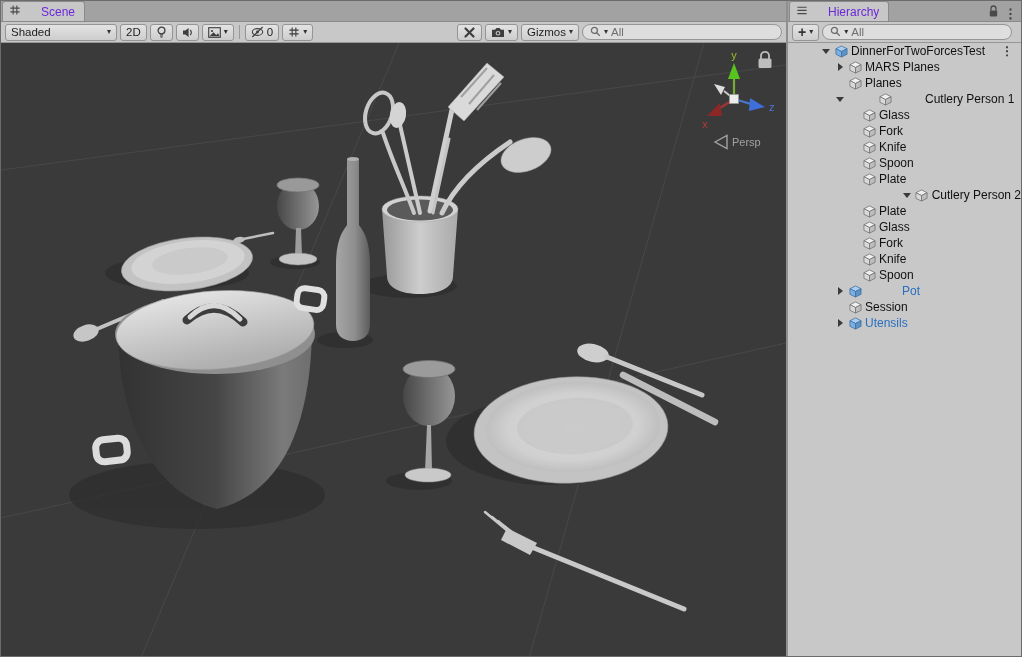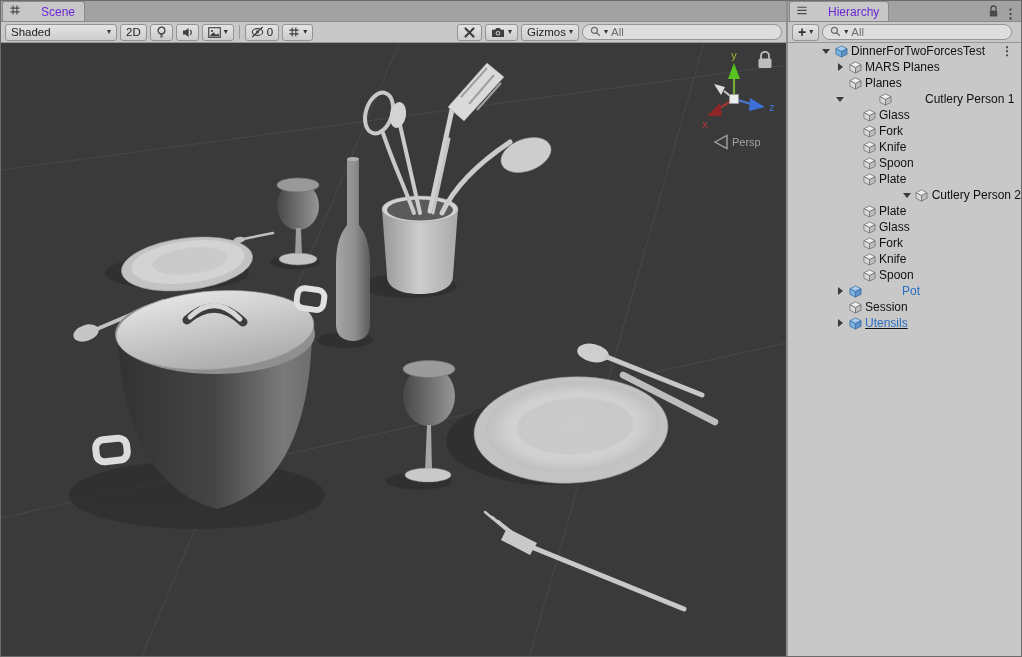--- a/index.html
+++ b/index.html
@@ -541,21 +541,21 @@
           <span class="fold"></span>
           <span class="row-icon">
             <svg width="13" height="13" viewBox="0 0 14 14">
               <polygon points="1,4 7,1 13,4 7,7" fill="#efefef" stroke="#6f6f6f" stroke-width="0.8" stroke-linejoin="round"></polygon>
               <polygon points="1,4 7,7 7,13 1,10" fill="#d9d9d9" stroke="#6f6f6f" stroke-width="0.8" stroke-linejoin="round"></polygon>
               <polygon points="7,7 13,4 13,10 7,13" fill="#bdbdbd" stroke="#6f6f6f" stroke-width="0.8" stroke-linejoin="round"></polygon>
             </svg>
           </span>
           <span class="row-label">Session</span>
         </div>
-        <div class="tree-row" style="padding-left: 47px; text-decoration: underline;">
+        <div class="tree-row" style="padding-left: 47px;">
           <span class="fold col"></span>
           <span class="row-icon">
             <svg width="13" height="13" viewBox="0 0 14 14">
               <polygon points="1,4 7,1 13,4 7,7" fill="#a8cdf0" stroke="#3d6d9e" stroke-width="0.8" stroke-linejoin="round"></polygon>
               <polygon points="1,4 7,7 7,13 1,10" fill="#7ab1e4" stroke="#3d6d9e" stroke-width="0.8" stroke-linejoin="round"></polygon>
               <polygon points="7,7 13,4 13,10 7,13" fill="#5b93c9" stroke="#3d6d9e" stroke-width="0.8" stroke-linejoin="round"></polygon>
             </svg>
           </span>
           <span class="row-label" style="color: rgb(42, 111, 192);">Utensils</span>
         </div>

